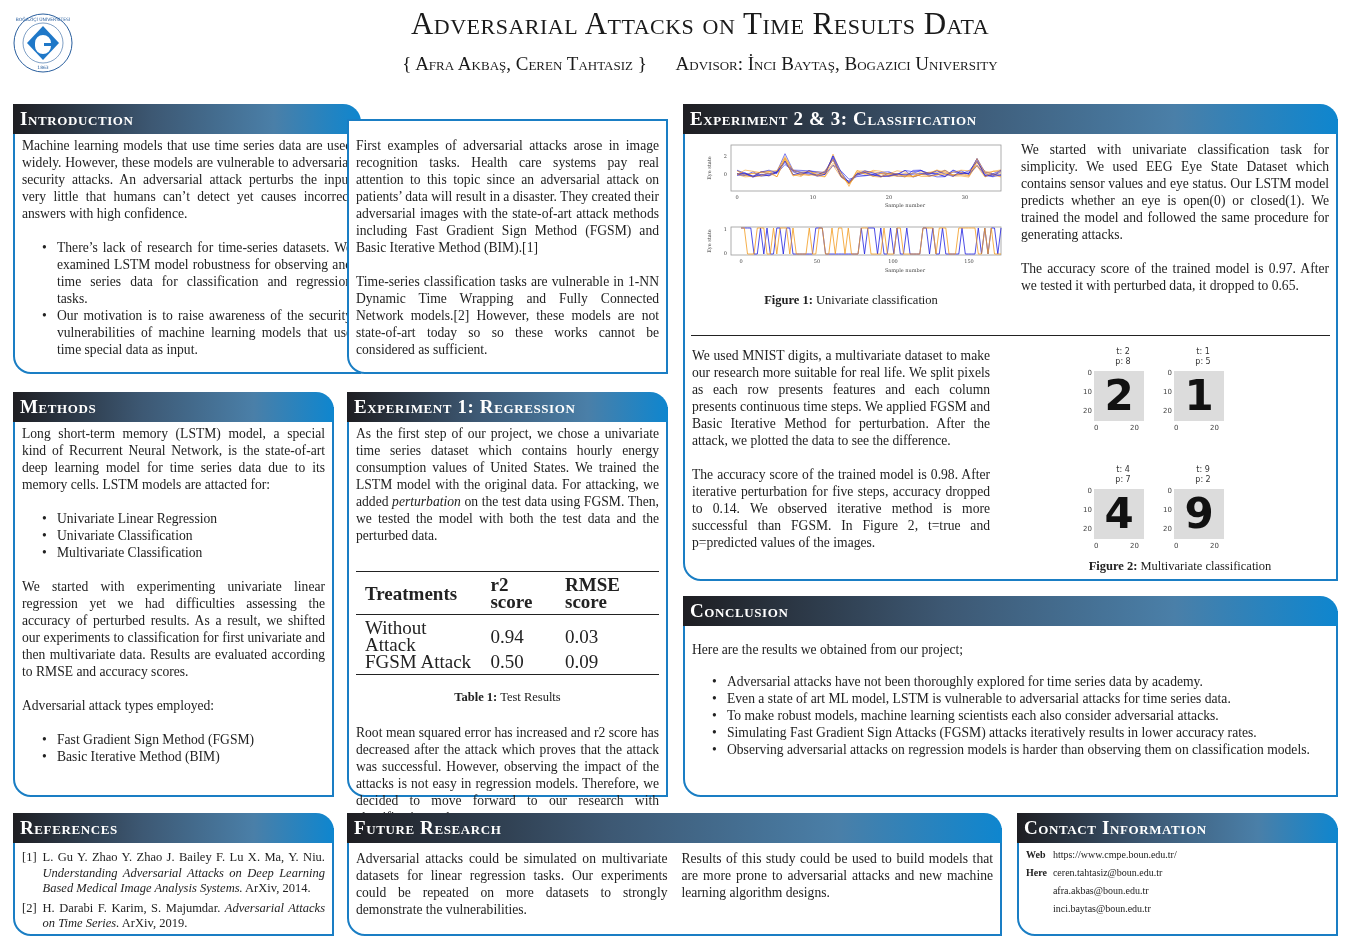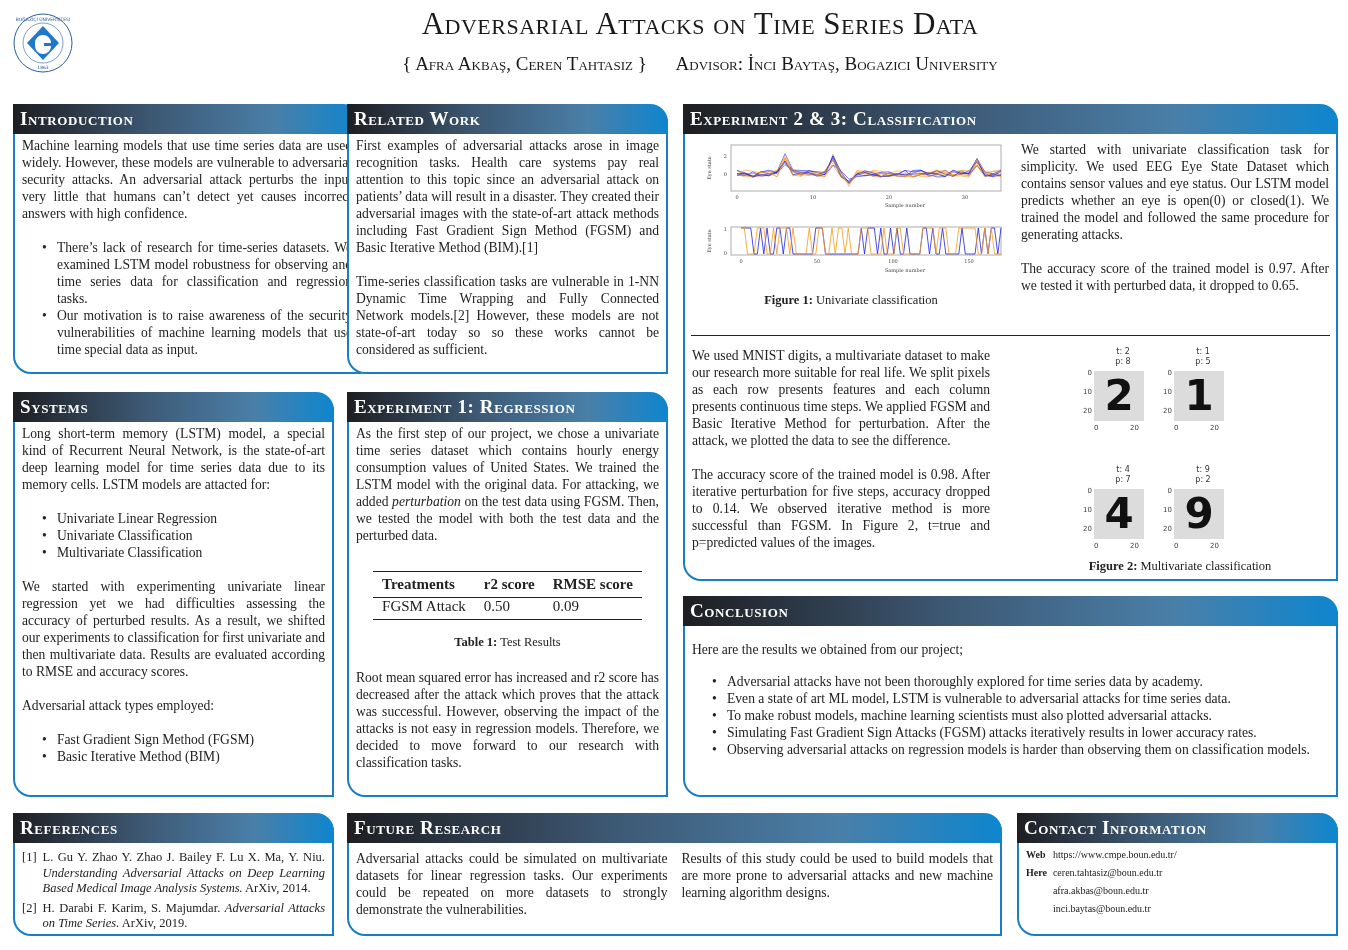--- a/index.html
+++ b/index.html
@@ -24,21 +24,21 @@
               font-size: 13.6px; line-height: 17px; text-align: justify; color: #222; }
   .box-body p { margin-bottom: 17px; }
   .box-body ul { list-style: none; margin: 0 0 17px 20px; }
   .box-body ul li { position: relative; padding-left: 15px; }
   .box-body ul li::before { content: "\2022"; position: absolute; left: 0; top: 0; }
   em { font-style: italic; }
 
   .fig-caption { text-align: center; font-size: 12.5px; font-family: "Liberation Serif", serif; }
   .fig-caption b { font-weight: bold; }
 
-  table.results { border-collapse: collapse; margin: 0 auto; font-family: "Liberation Serif", serif; font-size: 15px; }
+  table.results { border-collapse: collapse; margin: 0 auto; font-family: "Liberation Serif", serif; font-size: 19px; }
   table.results th { font-weight: bold; text-align: left; padding: 4px 9px; border-top: 1.6px solid #222; border-bottom: 1px solid #222; }
   table.results td { padding: 0 9px; line-height: 17px; }
   table.results tr.last td { border-bottom: 1.6px solid #222; padding-bottom: 4px; }
   table.results tr.first td { padding-top: 4px; }
   .mnist-cell { position: absolute; width: 70px; height: 100px; font-family: "DejaVu Sans", sans-serif; font-size: 8px; color: #333; }
   .mnist-label { position: absolute; left: 18px; width: 50px; text-align: center; line-height: 10px; }
   .mnist-img { position: absolute; left: 14px; top: 24px; width: 50px; height: 50px; background: #dcdcdc; }
   .mnist-digit { position: absolute; left: 0; top: 0; width: 50px; height: 50px; text-align: center; font-family: "DejaVu Sans", sans-serif;
                  font-size: 42px; line-height: 50px; color: #111; font-weight: bold; }
   .tick { position: absolute; font-size: 7px; color: #444; }
@@ -52,53 +52,50 @@
 
 <div class="header">
   <svg class="logo" viewBox="0 0 62 62">
     <circle cx="31" cy="31" r="29" fill="#fff" stroke="#2a5f9e" stroke-width="1"></circle>
     <circle cx="31" cy="31" r="20" fill="#fff" stroke="#2a5f9e" stroke-width="0.6"></circle>
     <polygon points="31,14 47,31 31,48 15,31" fill="#1f78c8"></polygon>
     <path d="M23 31 a8 8 0 0 1 16 0 h-7 v3 h7 a8 8 0 0 1 -16 0z" fill="#fff"></path>
     <text x="31" y="8.5" font-size="4.5" text-anchor="middle" fill="#2a5f9e" font-family="DejaVu Sans, sans-serif">BOĞAZİÇİ ÜNİVERSİTESİ</text>
     <text x="31" y="57" font-size="4.5" text-anchor="middle" fill="#2a5f9e" font-family="DejaVu Sans, sans-serif">1863</text>
   </svg>
-  <div class="title">Adversarial Attacks on Time Series Data</div>
+  <div class="title">Adversarial Attacks on Time Results Data</div>
   <div class="authors">
     <span>{ Afra Akbaş, Ceren Tahtasiz }</span>
     <span>Advisor: İnci Baytaş, Bogazici University</span>
   </div>
 </div>
 
 <div class="box" style="left:13px; top:119px; width:348px; height:255px;">
   <div class="box-head">
       <h2>Introduction</h2>
     </div>
   <div class="box-body" style="top:16px;">
     <p>Machine learning models that use time series data are used widely. However, these models are vulnerable to adversarial security attacks. An adversarial attack perturbs the input very little that humans can’t detect yet causes incorrect answers with high confidence.</p>
     <ul style="margin-left:20px;">
       <li>There’s lack of research for time-series datasets. We examined LSTM model robustness for observing and time series data for classification and regression tasks.</li>
       <li>Our motivation is to raise awareness of the security vulnerabilities of machine learning models that use time special data as input.</li>
     </ul>
   </div>
 </div>
 
 <div class="box" style="left:347px; top:119px; width:321px; height:255px;">
-  <div class="box-head">
-      <h2>Related Work</h2>
-    </div>
   <div class="box-body" style="top:16px;">
     <p>First examples of adversarial attacks arose in image recognition tasks. Health care systems pay real attention to this topic since an adversarial attack on patients’ data will result in a disaster. They created their adversarial images with the state-of-art attack methods including Fast Gradient Sign Method (FGSM) and Basic Iterative Method (BIM).[1]</p>
     <p>Time-series classification tasks are vulnerable in 1-NN Dynamic Time Wrapping and Fully Connected Network models.[2] However, these models are not state-of-art today so so these works cannot be considered as sufficient.</p>
   </div>
 </div>
 
 <div class="box" style="left:13px; top:407px; width:321px; height:390px;">
   <div class="box-head">
-      <h2>Systems</h2>
+      <h2>Methods</h2>
     </div>
   <div class="box-body" style="top:16px;">
     <p>Long short-term memory (LSTM) model, a special kind of Recurrent Neural Network, is the state-of-art deep learning model for time series data due to its memory cells. LSTM models are attacted for:</p>
     <ul>
       <li>Univariate Linear Regression</li>
       <li>Univariate Classification</li>
       <li>Multivariate Classification</li>
     </ul>
     <p>We started with experimenting univariate linear regression yet we had difficulties assessing the accuracy of perturbed results. As a result, we shifted our experiments to classification for first univariate and then multivariate data. Results are evaluated according to RMSE and accuracy scores.</p>
     <p>Adversarial attack types employed:</p>
@@ -117,20 +114,25 @@
     <p>
       <span>As the first step of our project, we chose a univariate time series dataset which contains hourly energy consumption values of United States. We trained the LSTM model with the original data. For attacking, we added </span><em>perturbation</em><span> on the test data using FGSM. Then, we tested the model with both the test data and the perturbed data.</span>
     </p>
     <div style="height:10px;"></div>
     <table class="results">
       <tbody>
           <tr>
         <th>Treatments</th>
         <th>r2 score</th>
         <th>RMSE score</th>
+      </tr>
+      <tr class="first">
+        <td>Without Attack</td>
+        <td>0.94</td>
+        <td>0.03</td>
       </tr>
       <tr class="last">
         <td>FGSM Attack</td>
         <td>0.50</td>
         <td>0.09</td>
       </tr>
     </tbody>
       </table>
     <div class="fig-caption" style="margin:14px 0 18px;">
       <b>Table 1:</b> <span>Test Results</span>
@@ -255,21 +257,21 @@
 
 <div class="box" style="left:683px; top:611px; width:655px; height:186px;">
   <div class="box-head">
       <h2>Conclusion</h2>
     </div>
   <div class="box-body" style="top:28px;">
     <p>Here are the results we obtained from our project;</p>
     <ul style="margin-left:20px; margin-top:-2px;">
       <li>Adversarial attacks have not been thoroughly explored for time series data by academy.</li>
       <li>Even a state of art ML model, LSTM is vulnerable to adversarial attacks for time series data.</li>
-      <li>To make robust models, machine learning scientists must also plotted adversarial attacks.</li>
+      <li>To make robust models, machine learning scientists each also consider adversarial attacks.</li>
       <li>Simulating Fast Gradient Sign Attacks (FGSM) attacks iteratively results in lower accuracy rates.</li>
       <li style="text-align:left;">Observing adversarial attacks on regression models is harder than observing them on classification models.</li>
     </ul>
   </div>
 </div>
 
 <div class="box" style="left:13px; top:828px; width:321px; height:108px;">
   <div class="box-head">
       <h2>References</h2>
     </div>

